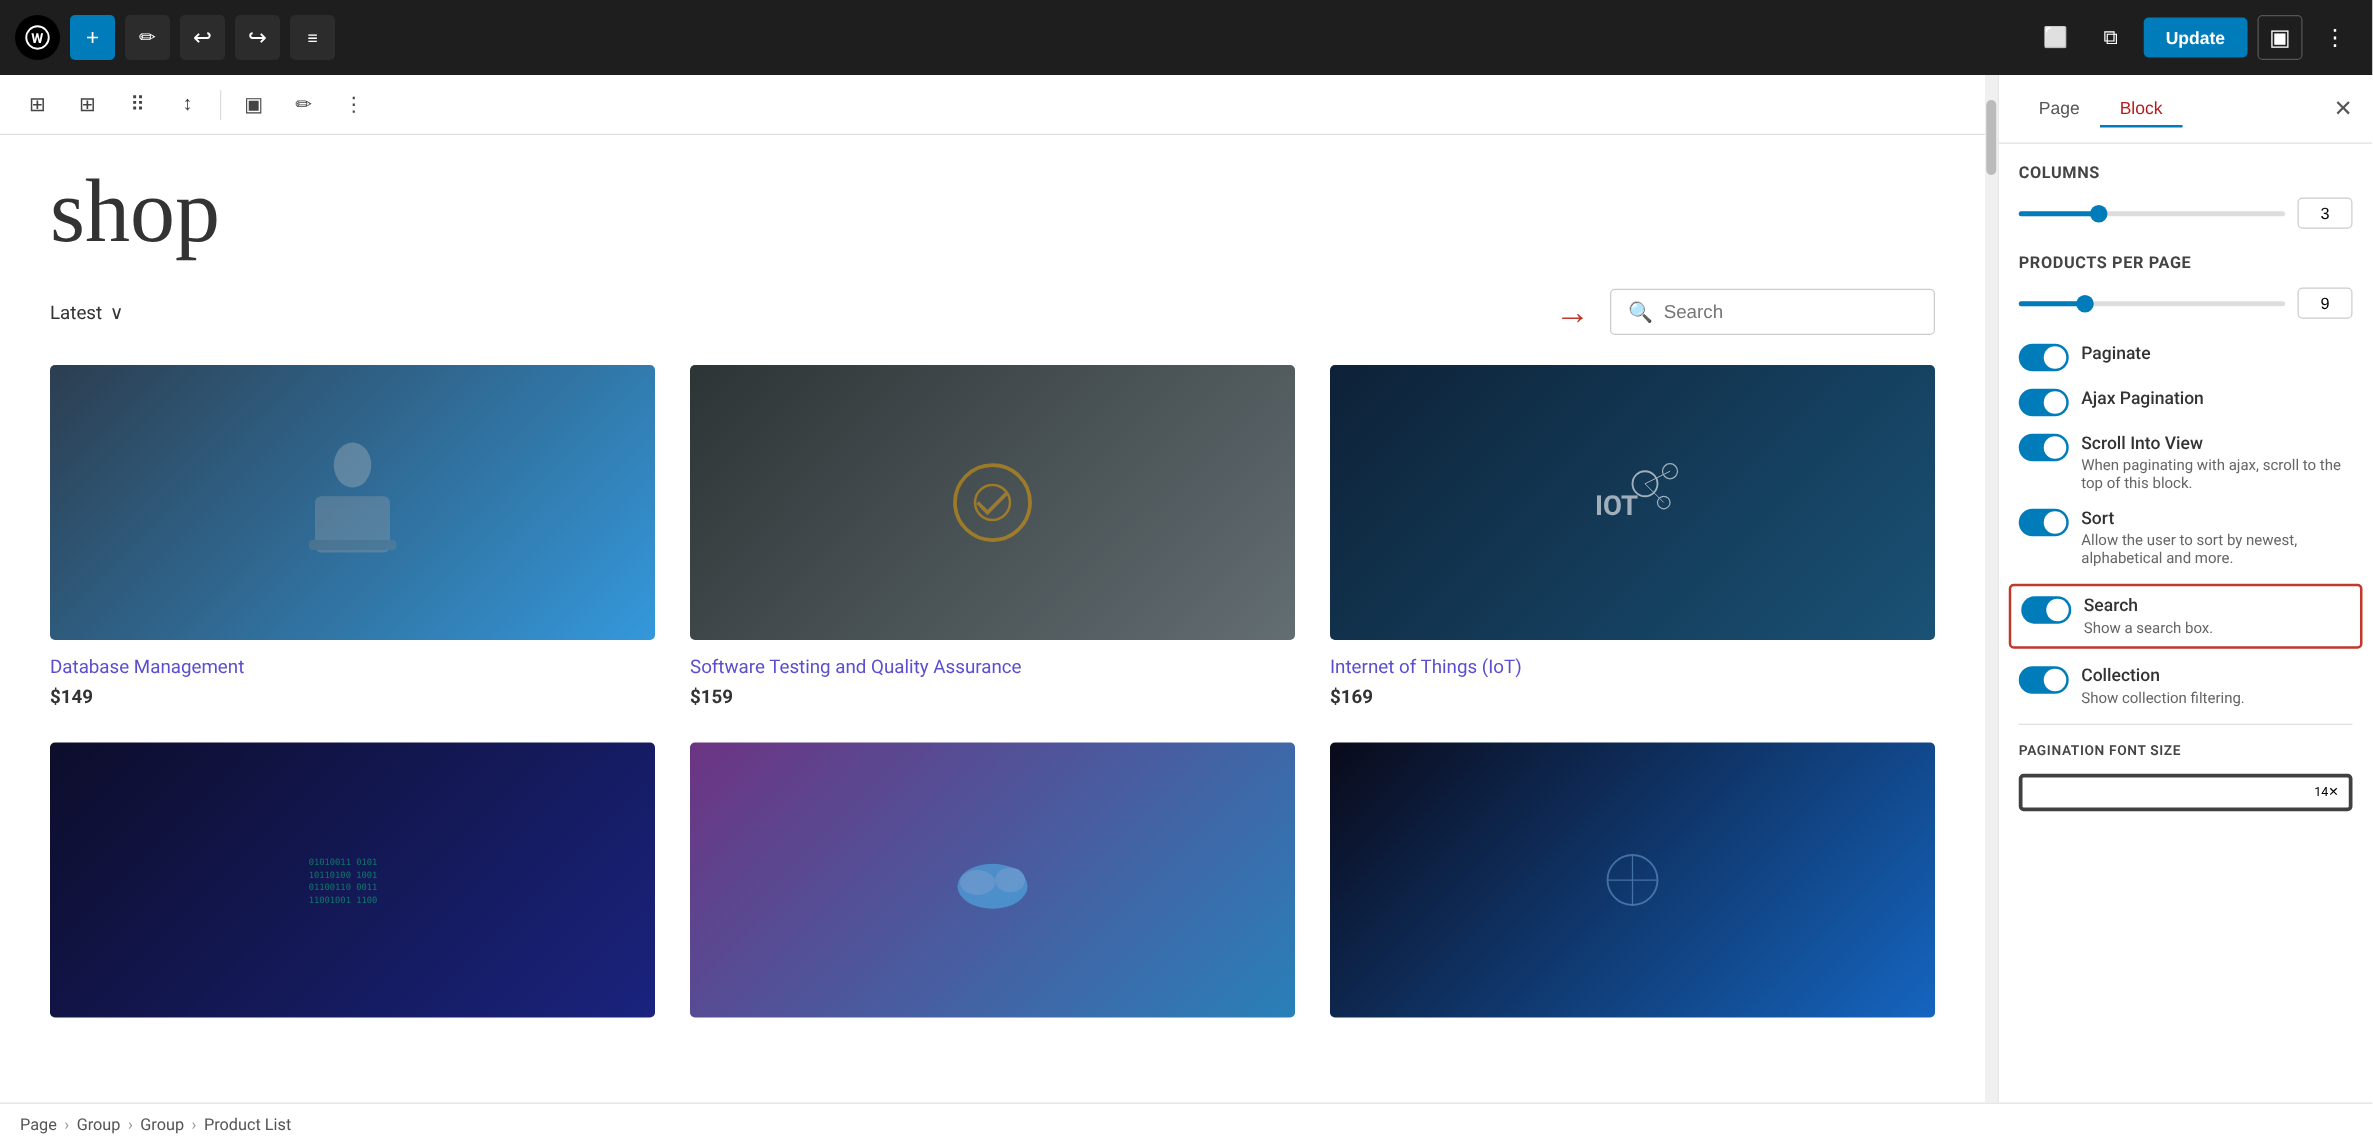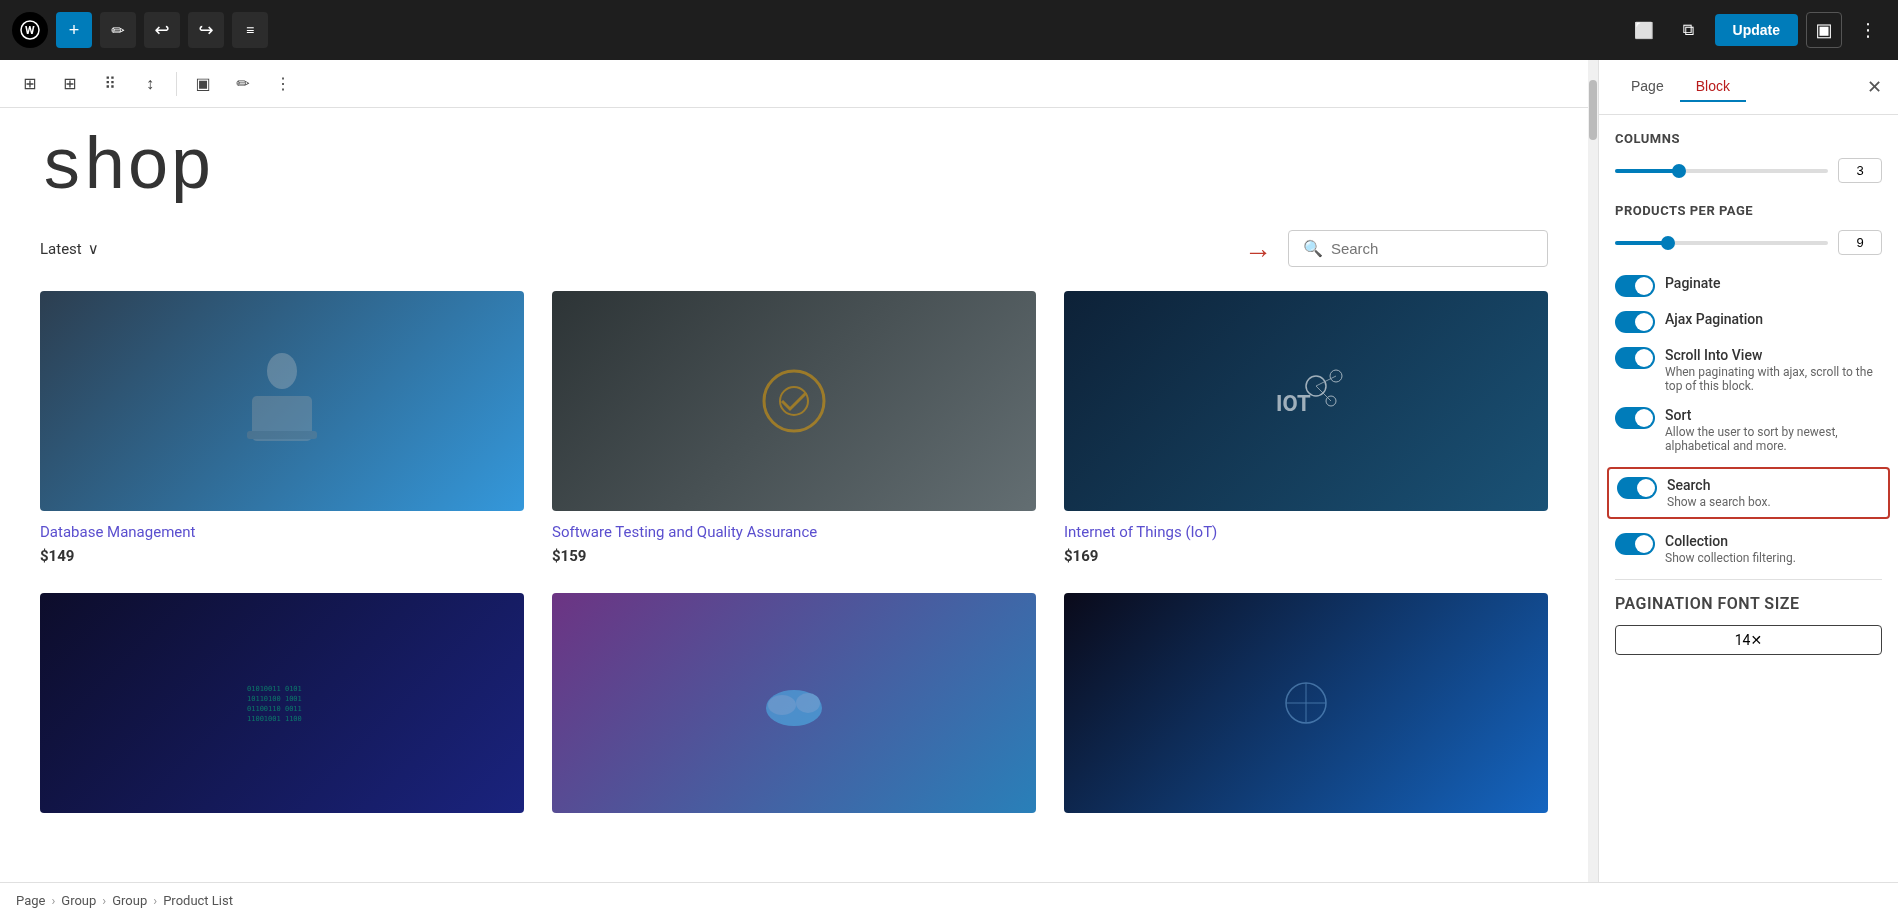--- a/index.html
+++ b/index.html
@@ -112,21 +112,21 @@
 
     
     .shop-content {
       padding: 20px 40px 40px 40px;
     }
     .shop-title {
       font-size: 72px;
       font-weight: 300;
       color: #333;
       margin-bottom: 20px;
-      font-family: Liberation Mono, monospace;
+      font-family: Liberation Serif, serif;
     }
     .shop-controls {
       display: flex;
       align-items: center;
       justify-content: space-between;
       margin-bottom: 24px;
     }
     .sort-dropdown {
       display: flex; align-items: flex-end; gap: 6px;
       font-size: 15px;
@@ -353,37 +353,37 @@
       margin-left: -8px;
       margin-right: -8px;
     }
 
     .panel-divider {
       border: none;
       border-top: 1px solid #e0e0e0;
       margin: 8px 0 14px 0;
     }
     .panel-section-label-2 {
-      font-size: 16px;
+      font-size: 11px;
       font-weight: 600;
       color: #444;
       letter-spacing: 0.5px;
       text-transform: uppercase;
       margin-bottom: 12px;
       margin-top: 8px;
     }
     .font-size-select {
       width: 100%;
-      border: 1px solid #404040;
+      border: 3px solid #404040;
       border-radius: 4px;
       padding: 6px 8px;
-      font-size: 14px;
-      display: flex;
-      align-items: center;
-      justify-content: center;
+      font-size: 10px;
+      display: flex;
+      align-items: center;
+      justify-content: flex-end;
       cursor: pointer;
     }
 
     
     .breadcrumb-bar {
       height: 36px;
       background: #fff;
       border-top: 1px solid #e0e0e0;
       display: flex;
       align-items: center;

